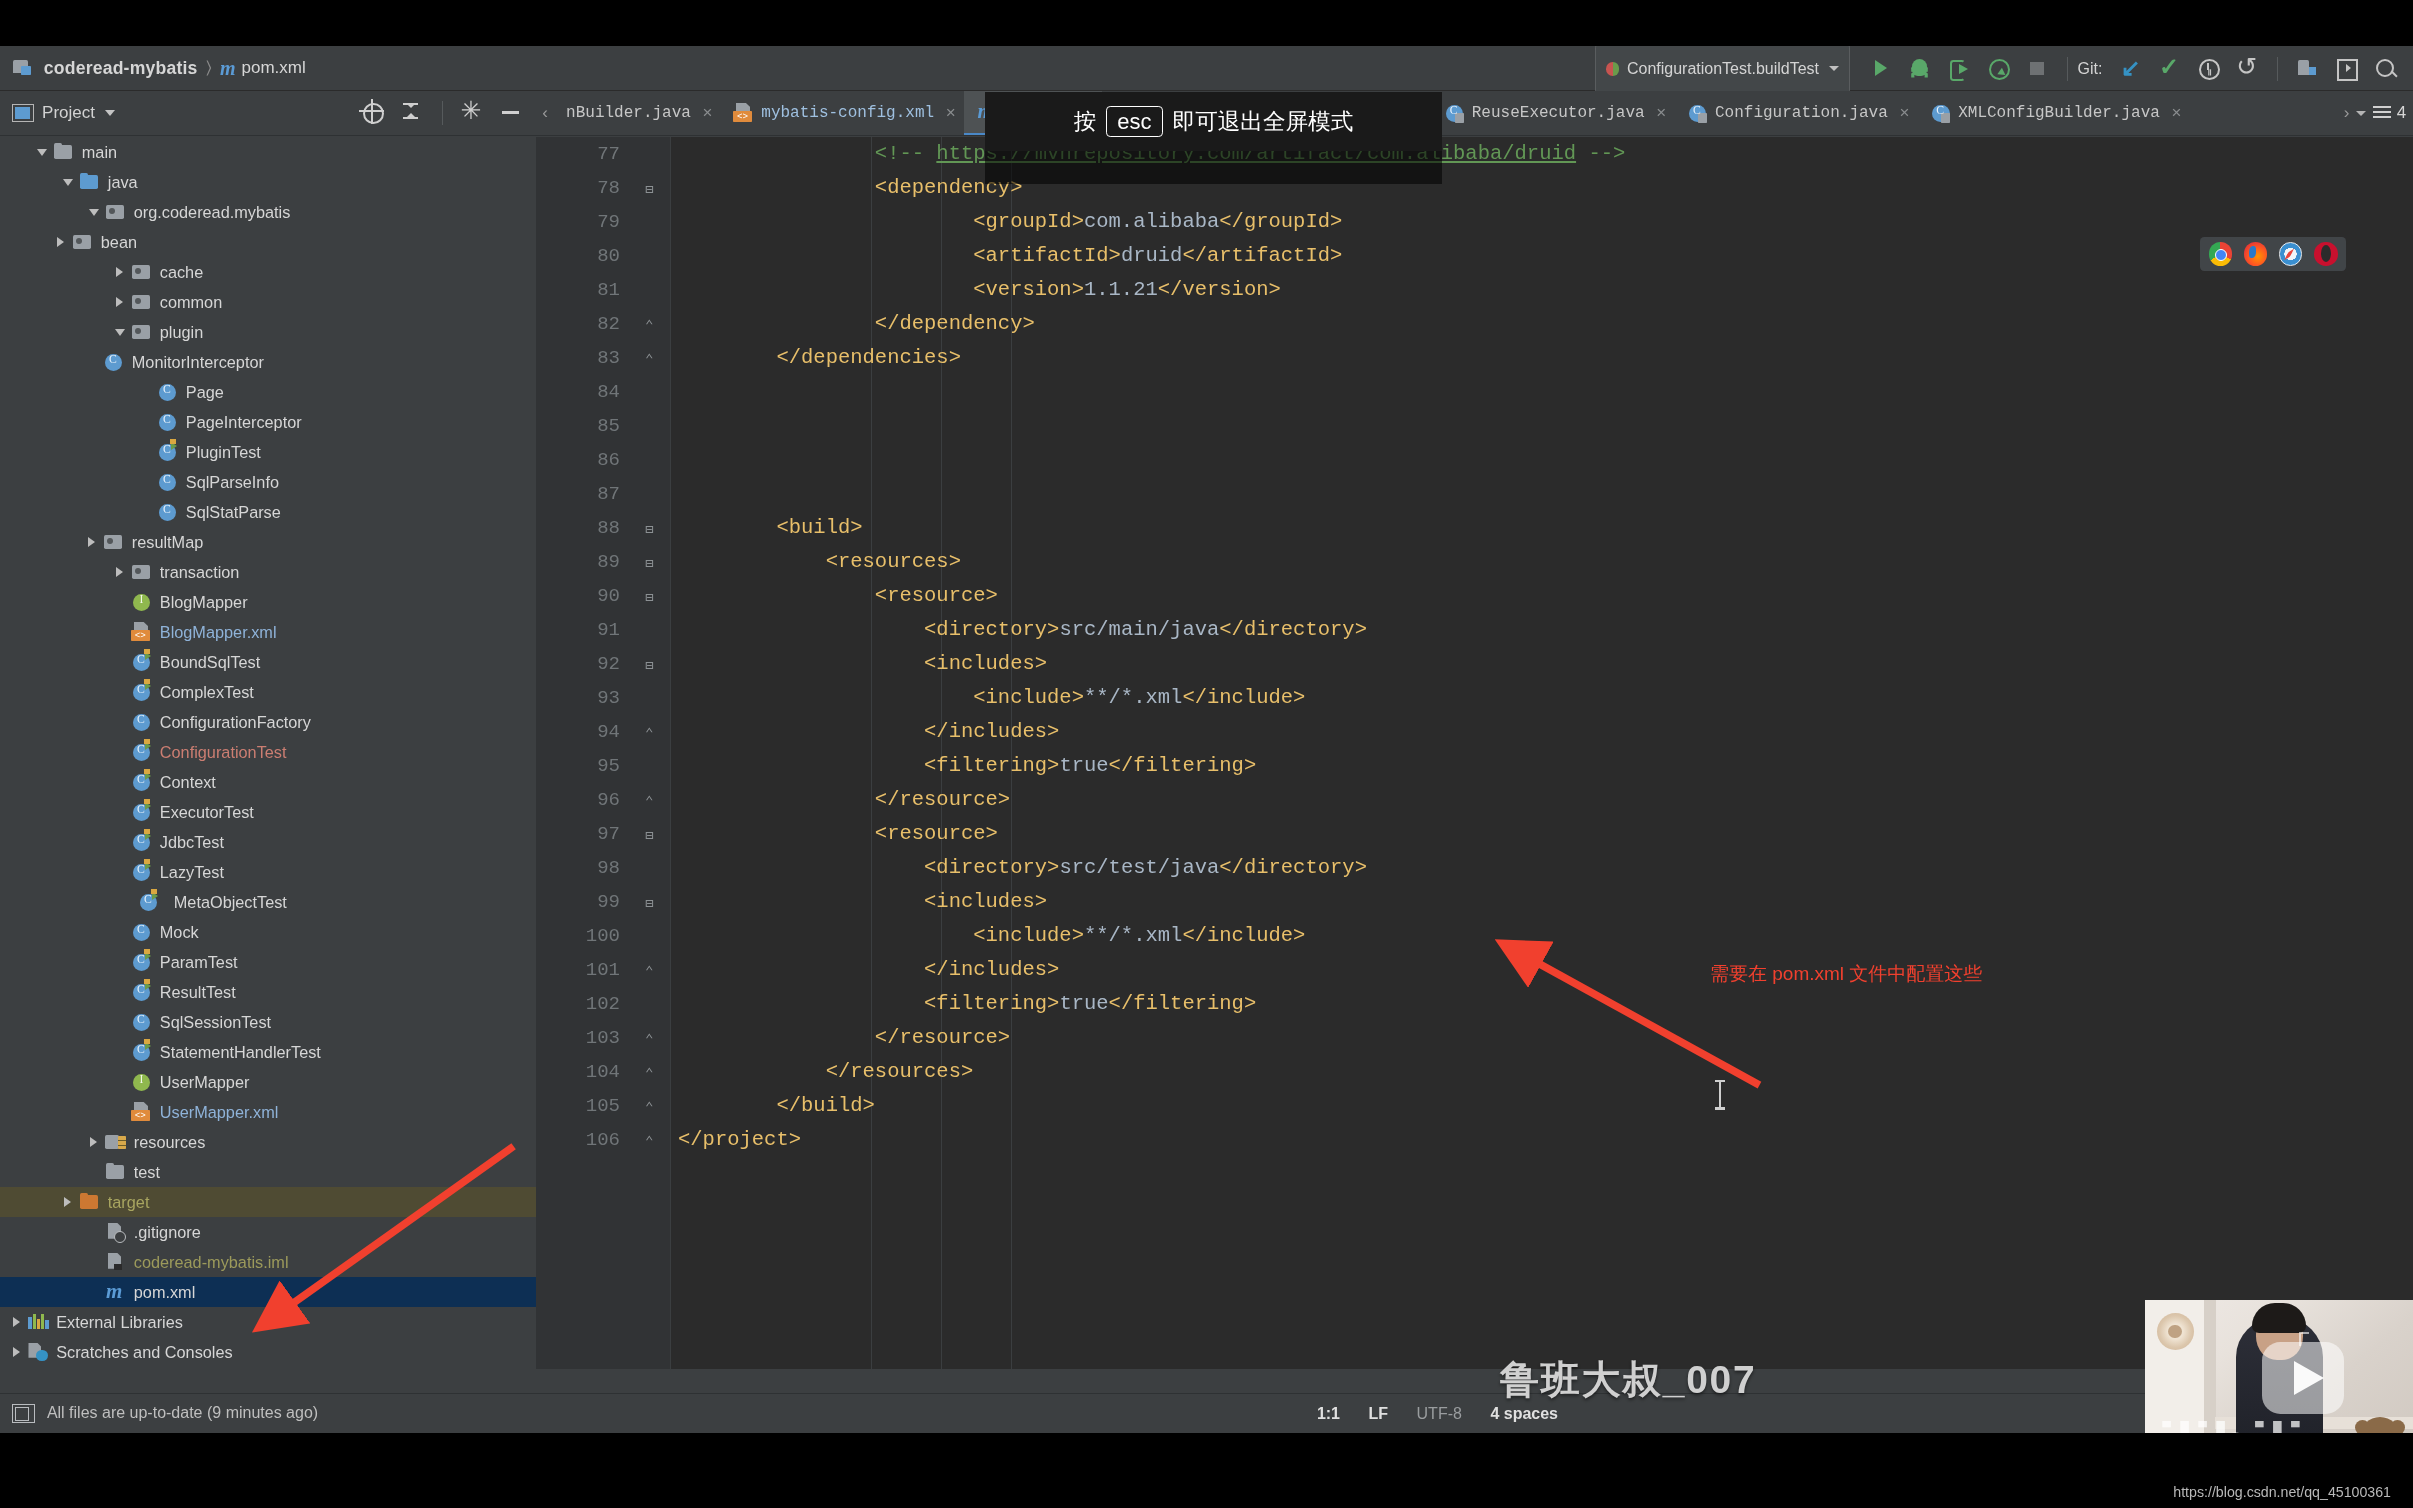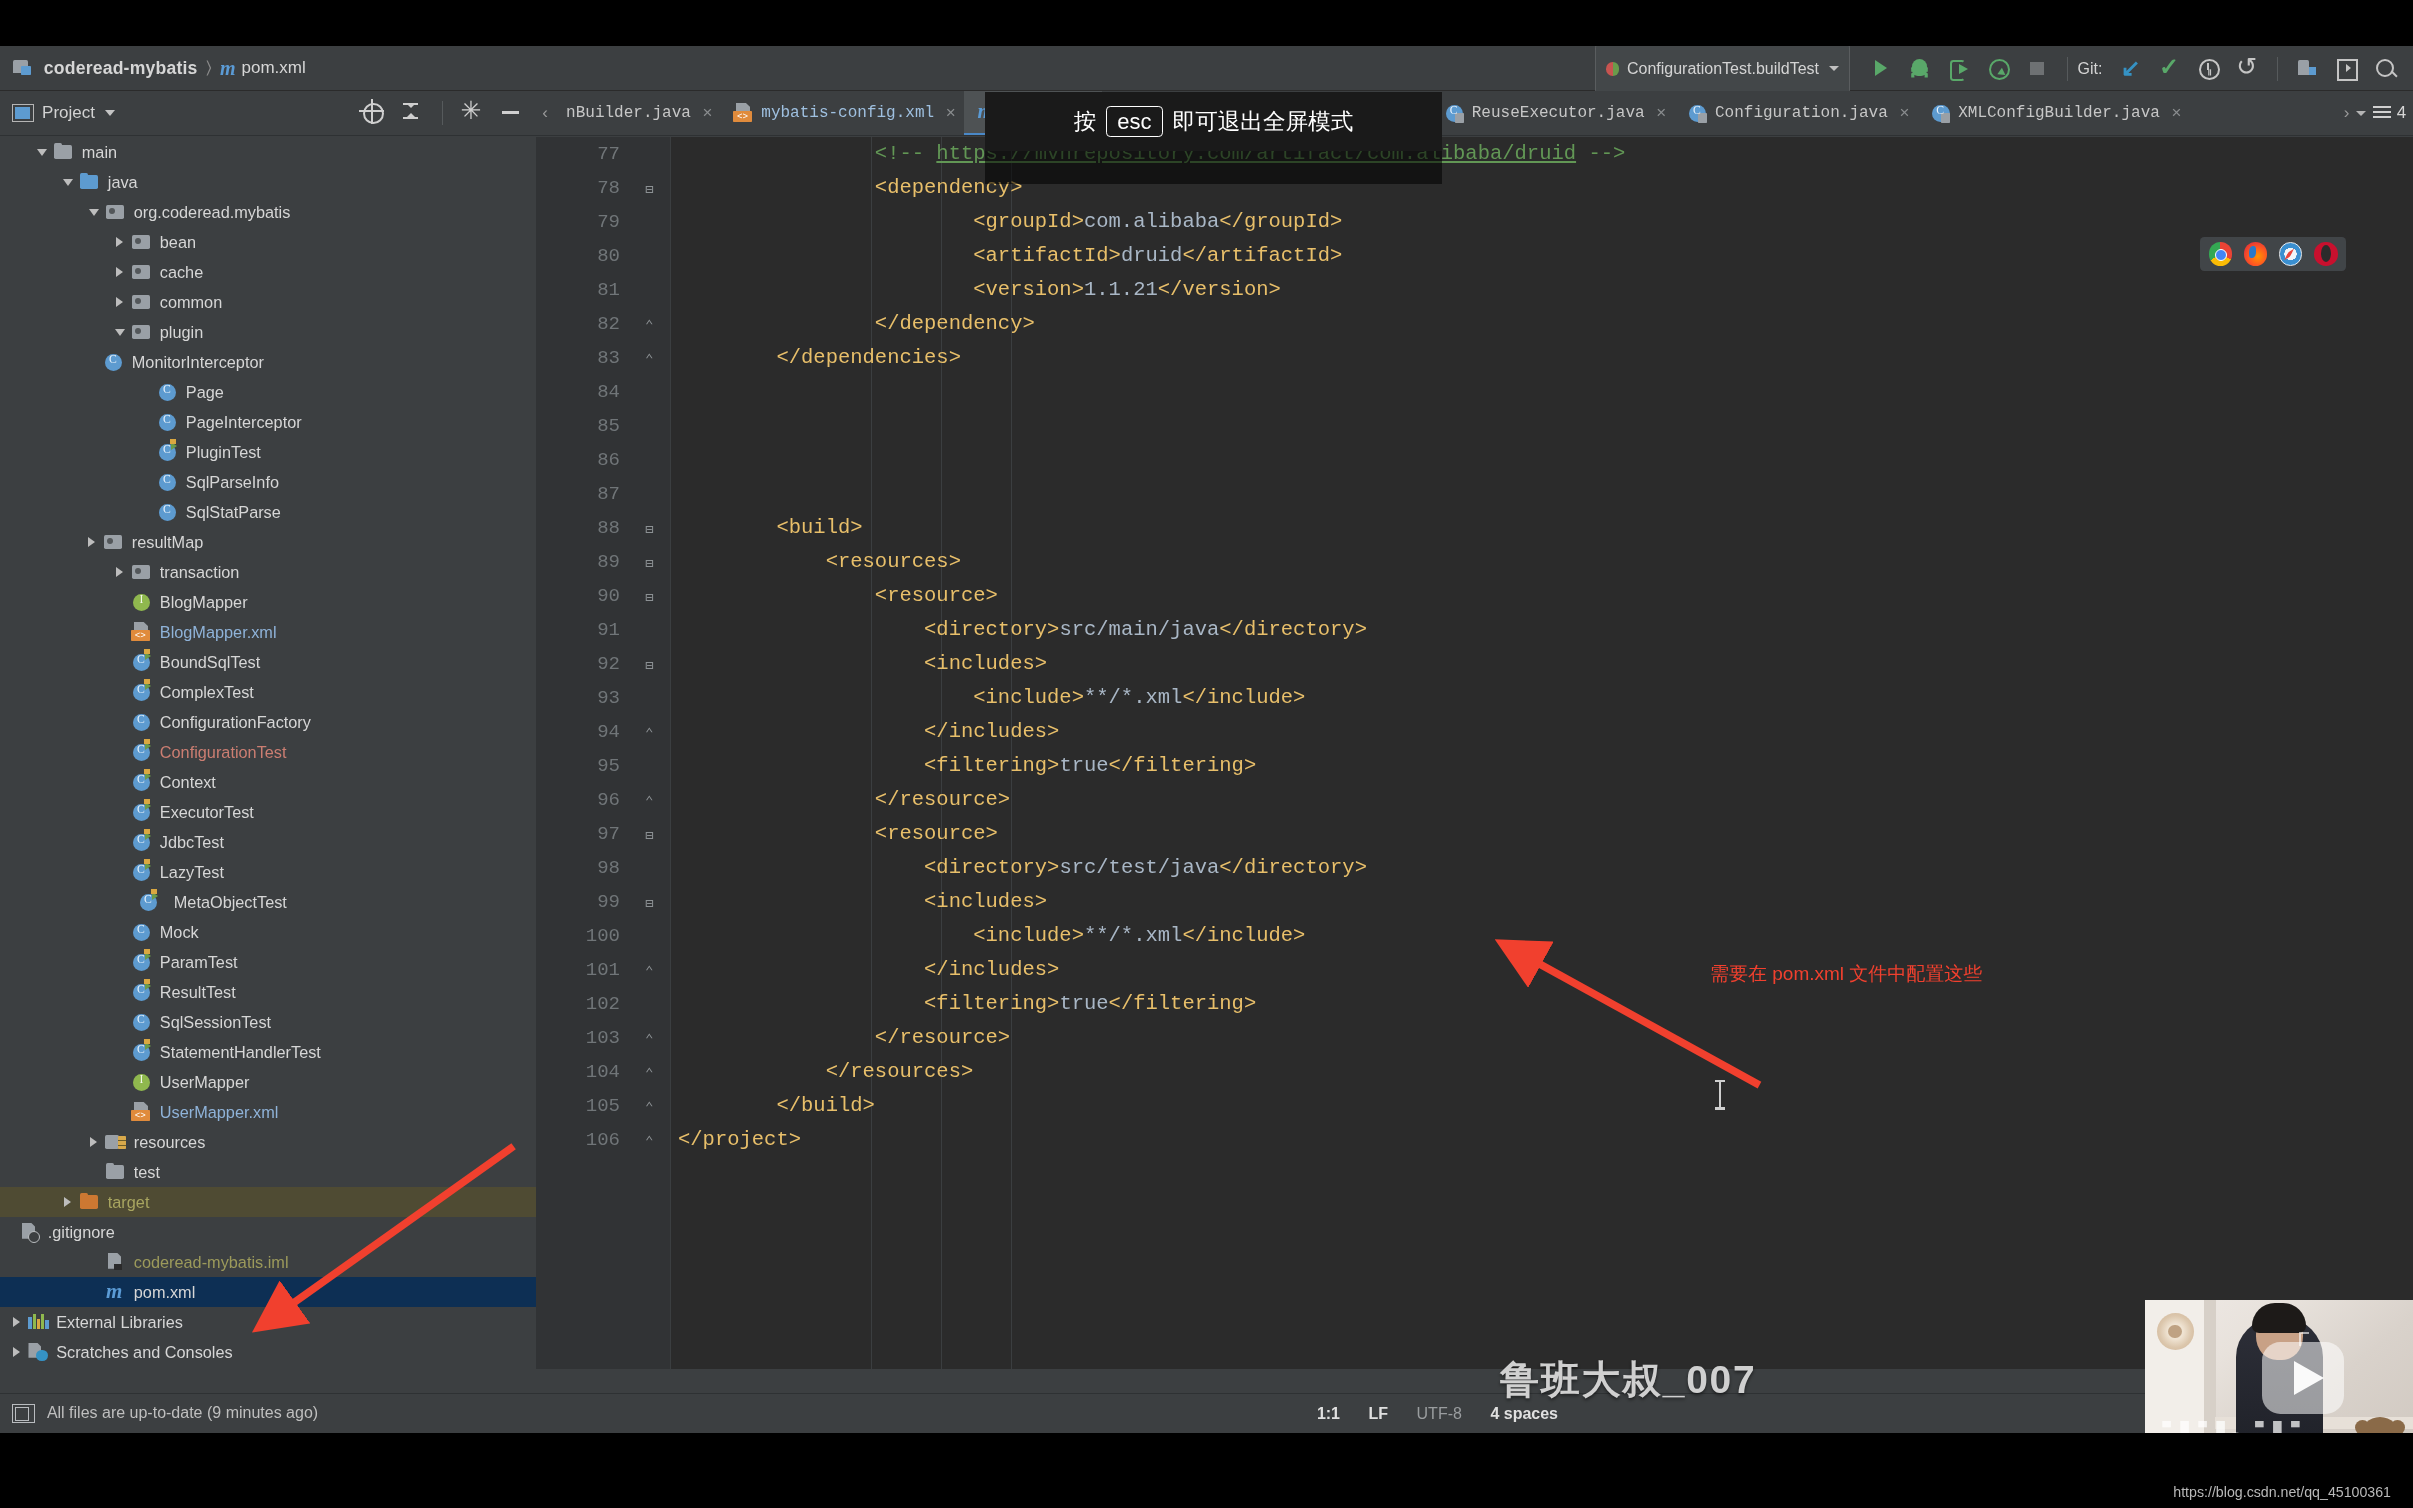--- a/index.html
+++ b/index.html
@@ -539,21 +539,21 @@
         <div class="row" style="padding-left: 60px;">
           <span class="arrow open"></span>
           <span class="ic folderblue"></span>
           <span class="lbl ">java</span>
         </div>
         <div class="row" style="padding-left: 86px;">
           <span class="arrow open"></span>
           <span class="ic pkg"></span>
           <span class="lbl ">org.coderead.mybatis</span>
         </div>
-        <div class="row" style="padding-left: 112px;">
+        <div class="row" style="padding-left: 53px;">
           <span class="arrow closed"></span>
           <span class="ic pkg"></span>
           <span class="lbl ">bean</span>
         </div>
         <div class="row" style="padding-left: 112px;">
           <span class="arrow closed"></span>
           <span class="ic pkg"></span>
           <span class="lbl ">cache</span>
         </div>
         <div class="row" style="padding-left: 112px;">
@@ -728,21 +728,21 @@
         <div class="row" style="padding-left: 86px;">
           <span class="arrow "></span>
           <span class="ic folder"></span>
           <span class="lbl ">test</span>
         </div>
         <div class="row highlight" style="padding-left: 60px;">
           <span class="arrow closed"></span>
           <span class="ic folderorange"></span>
           <span class="lbl yellowgrey">target</span>
         </div>
-        <div class="row" style="">
+        <div class="row" style="padding-left: 86px;">
           <span class="arrow "></span>
           <span class="ic gitign">
             <i></i>
           </span>
           <span class="lbl ">.gitignore</span>
         </div>
         <div class="row" style="padding-left: 86px;">
           <span class="arrow "></span>
           <span class="ic iml"></span>
           <span class="lbl darkyellow">coderead-mybatis.iml</span>

